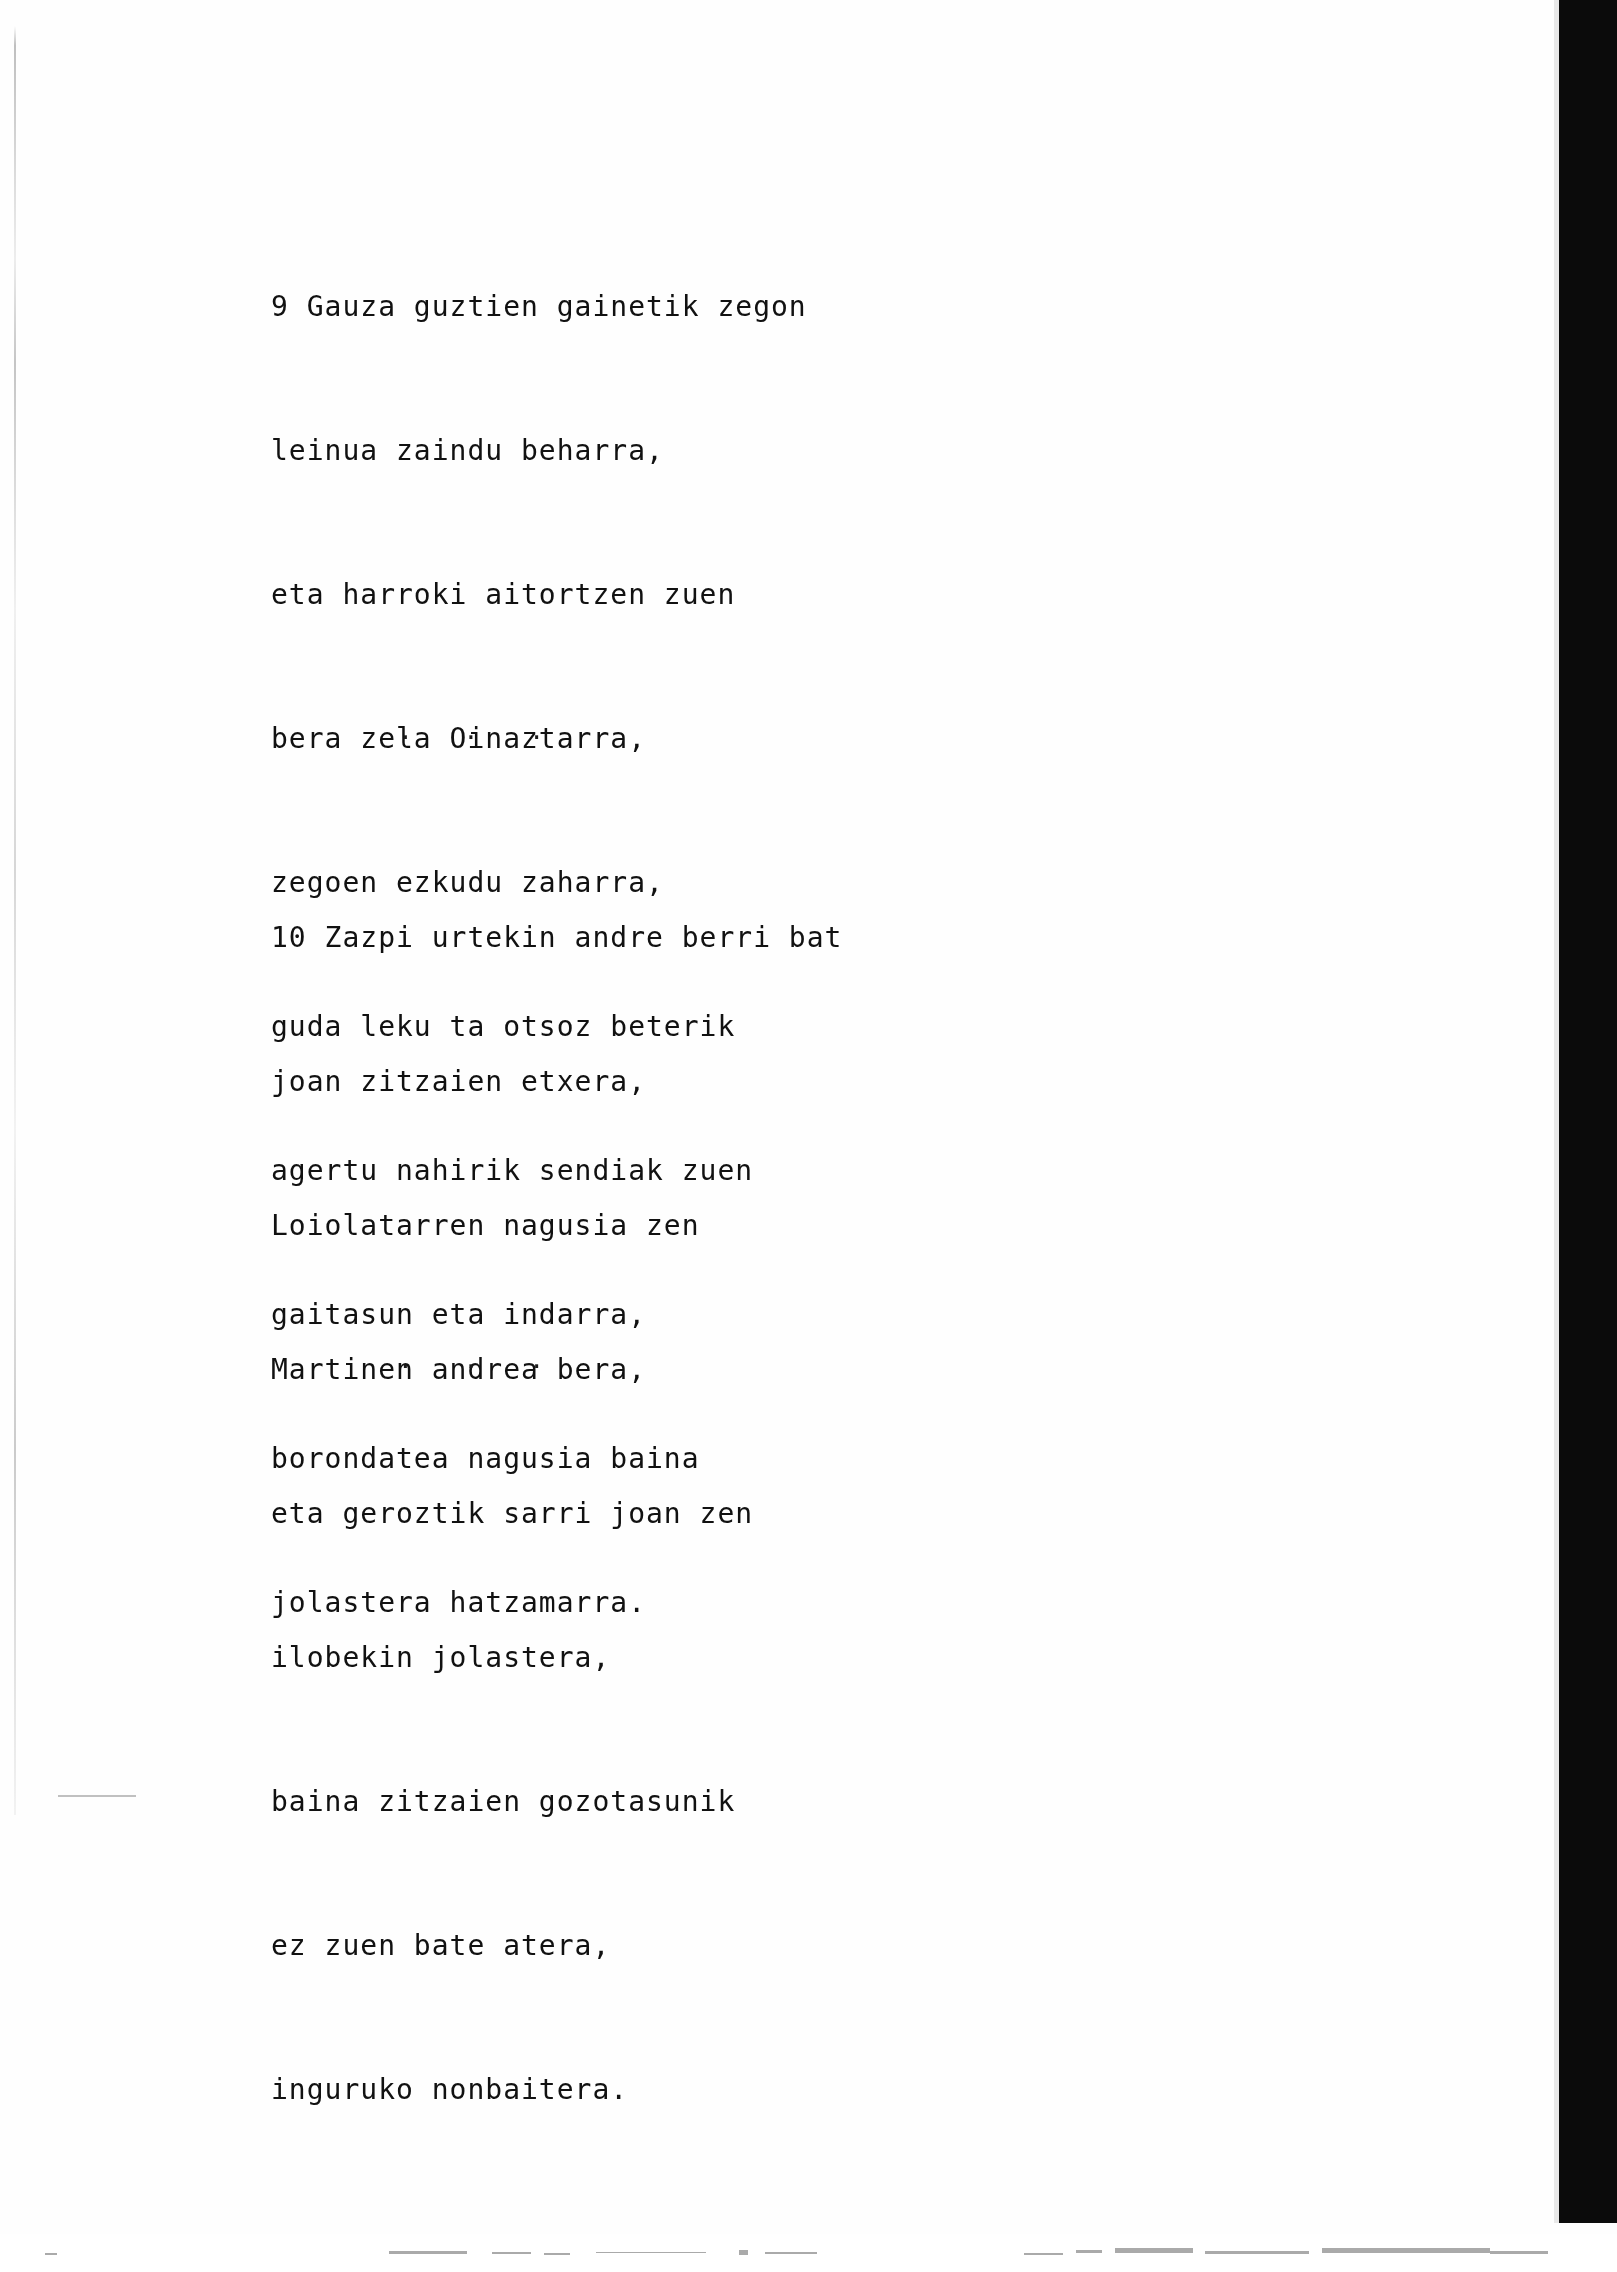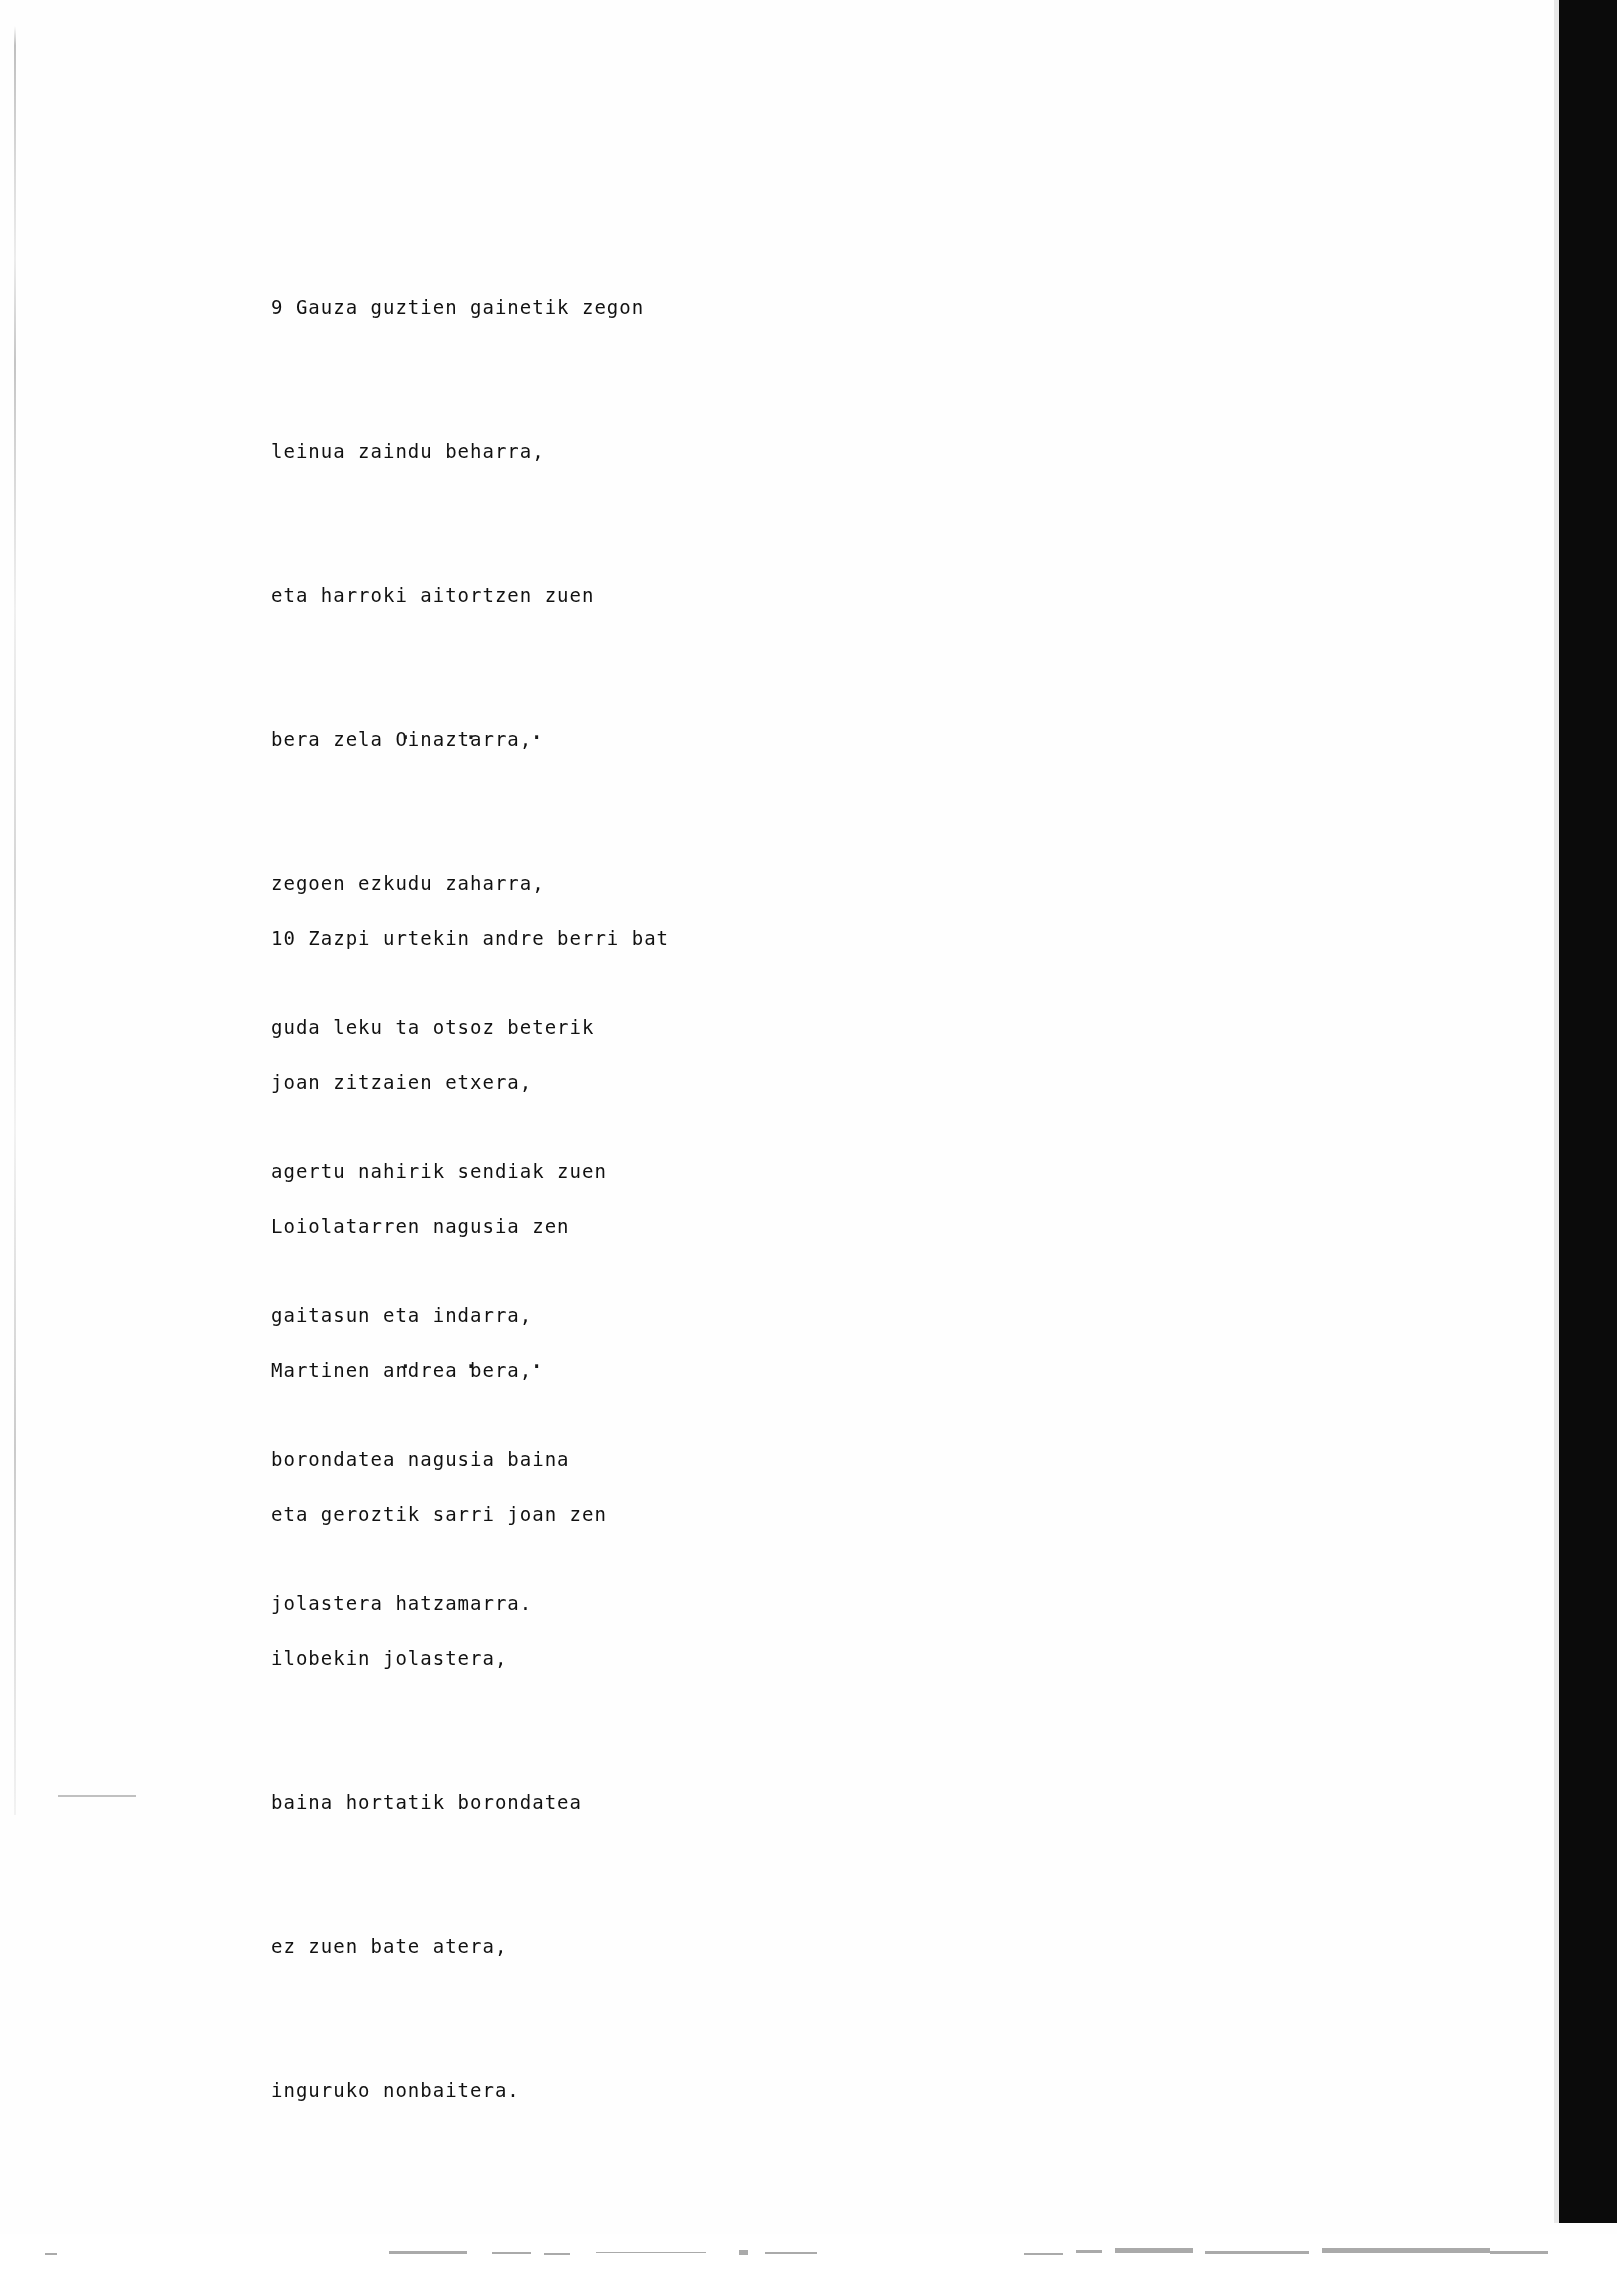--- a/index.html
+++ b/index.html
@@ -72,21 +72,21 @@
     top: 1795px;
     width: 78px;
     height: 1.9px;
     background: rgba(150,150,150,.6);
   }
 
   .text-block {
     position: absolute;
     left: 271px;
     color: #111111;
-    font-size: 19px;
+    font-size: 28px;
     line-height: 48px;
     letter-spacing: 1px;
     white-space: pre;
   }
   #stanza-9 { top: 187px; }
   #stanza-10 { top: 818px; }
 
   .ellipsis {
     position: absolute;
     left: 398px;
@@ -123,21 +123,21 @@
 
   <div class="ellipsis" id="ellipsis-1">. . .</div>
 
   <div class="text-block" id="stanza-10">
     <span class="line">10 Zazpi urtekin andre berri bat</span>
     <span class="line">joan zitzaien etxera,</span>
     <span class="line">Loiolatarren nagusia zen</span>
     <span class="line">Martinen andrea bera,</span>
     <span class="line">eta geroztik sarri joan zen</span>
     <span class="line">ilobekin jolastera,</span>
-    <span class="line">baina hortatik borondatea</span>
+    <span class="line">baina zitzaien gozotasunik</span>
     <span class="line">ez zuen bate atera,</span>
     <span class="line">inguruko nonbaitera.</span>
   </div>
 
   <div class="ellipsis" id="ellipsis-2">. . .</div>
 
   <div class="scan-edge-right-inner"></div>
   <div class="scan-edge-right"></div>
 
   <div class="scan-edge-bottom">

